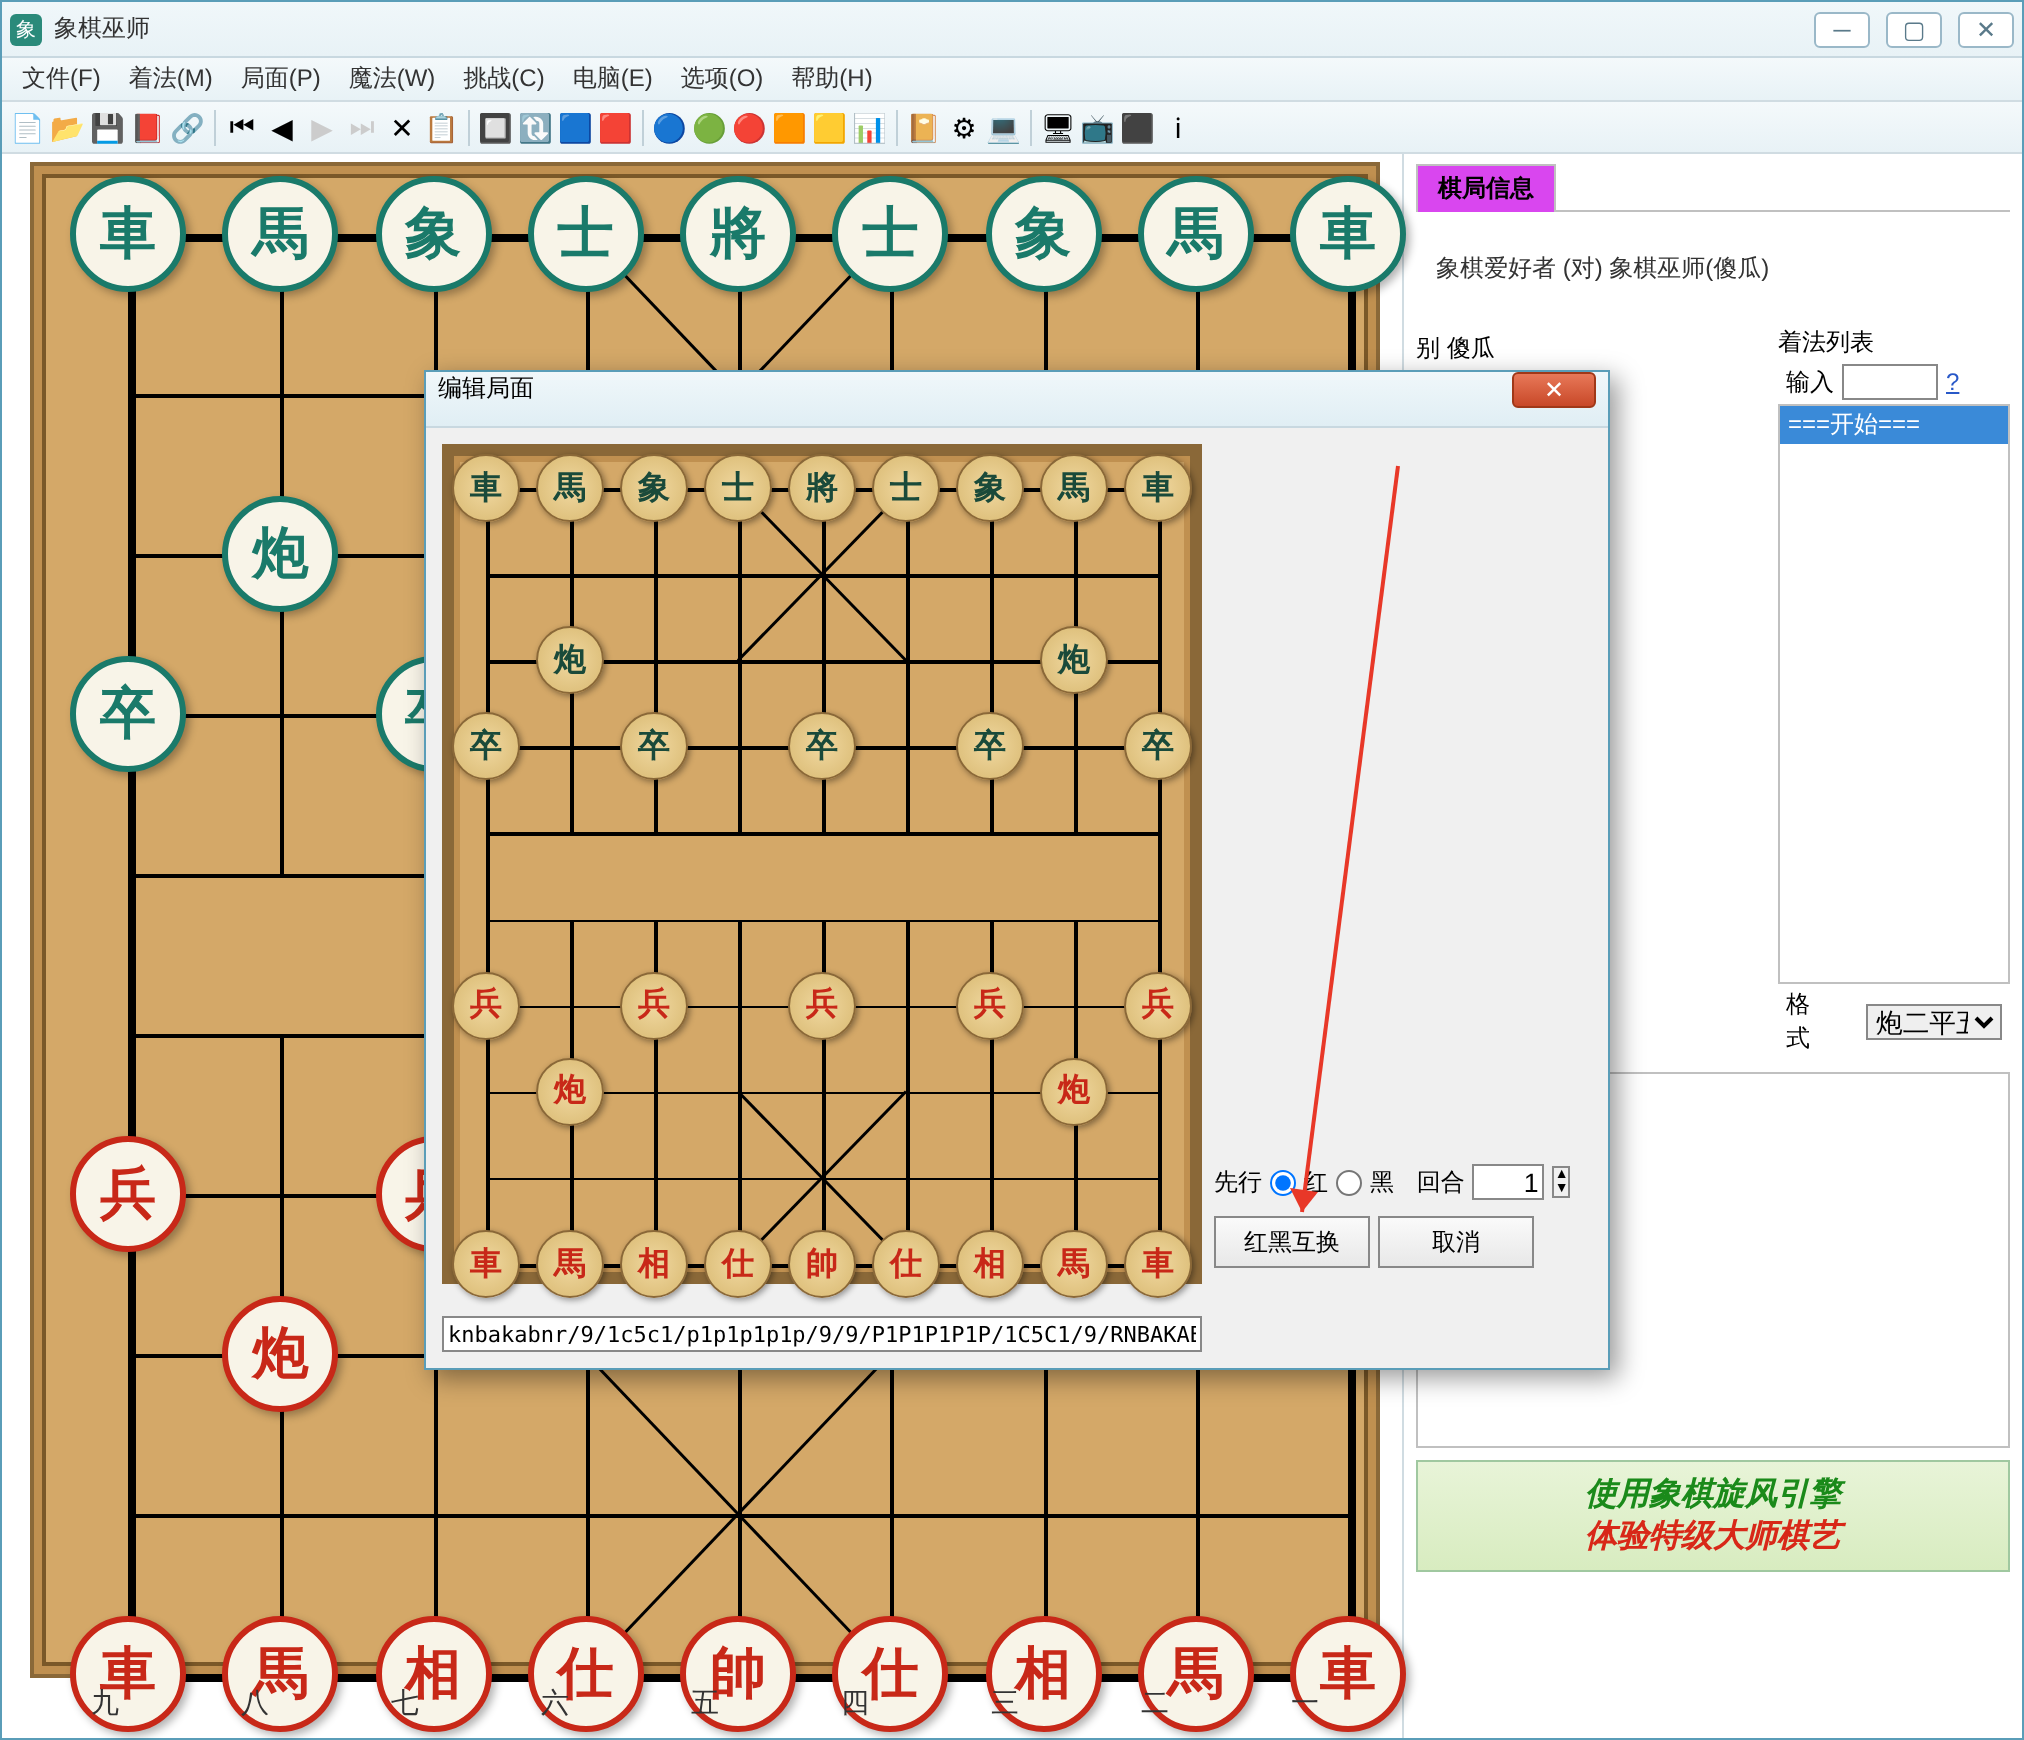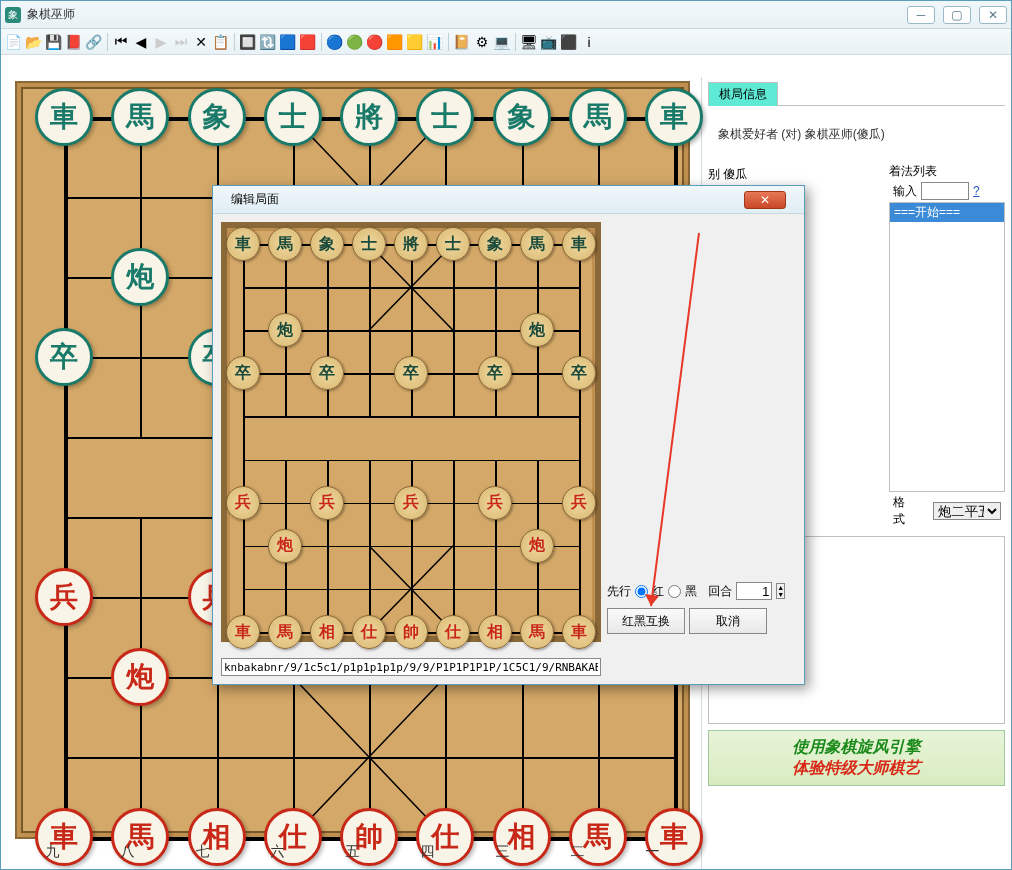--- a/index.html
+++ b/index.html
@@ -23,33 +23,33 @@
 .board-grid { position: absolute; left: 32px; top: 34px; width: 640px; height: 720px; }
 .hline { position: absolute; left: 15px; right: 15px; height: 2px; background: #000; }
 .vline { position: absolute; top: 0; bottom: 0; width: 2px; background: #000; }
 .vline-upper { position: absolute; top: 0; height: 320px; width: 2px; background: #000; }
 .vline-lower { position: absolute; top: 400px; height: 320px; width: 2px; background: #000; }
 .piece { position: absolute; width: 58px; height: 58px; border-radius: 50%; background: #f8f4e8; border: 3px solid; display: flex; align-items: center; justify-content: center; font-size: 28px; font-weight: bold; box-shadow: 2px 2px 4px rgba(0,0,0,0.3); }
 .piece.black { border-color: #1a7a6a; color: #1a7a6a; }
 .piece.red { border-color: #c82818; color: #c82818; }
 .side-panel { flex: 1; padding: 4px 6px; border-left: 1px solid #d0dce2; display: flex; flex-direction: column; }
 .tab-header { border-bottom: 1px solid #c0c0c0; display: flex; }
-.tab { padding: 3px 10px; border: 1px solid #c0c0c0; border-bottom: none; background: #5eead4; position: relative; top: 1px; }
+.tab { padding: 3px 10px; border: 1px solid #c0c0c0; border-bottom: none; background: #d946ef; position: relative; top: 1px; font-weight: bold; }
 .game-info { padding: 20px 10px; text-align: left; color: #333; }
 .side-row { display: flex; align-items: center; padding: 3px 0; gap: 6px; }
 .move-header { padding: 2px 4px; display: flex; align-items: center; gap: 4px; }
 .move-list { width: 100%; height: 290px; border: 1px solid #c0c0c0; background: #fff; overflow: auto; }
 .move-item { background: #3a8ad8; color: #fff; padding: 1px 4px; }
 .format-row { display: flex; align-items: center; padding: 2px 4px; gap: 18px; }
 .comment-box { border: 1px solid #c0c0c0; height: 188px; margin-top: 6px; background: #fff; }
 .banner { margin-top: 6px; border: 1px solid #a0c8a0; background: linear-gradient(#e8f4d8, #d8ecc0); padding: 6px; text-align: center; }
 .banner-line1 { color: #1a8a1a; font-size: 16px; font-style: italic; font-weight: bold; }
 .banner-line2 { color: #d82818; font-size: 16px; font-style: italic; font-weight: bold; }
 .dialog { position: absolute; left: 211px; top: 184px; width: 593px; height: 500px; background: #f0f0f0; border: 1px solid #5a9db8; box-shadow: 4px 4px 12px rgba(0,0,0,0.4); z-index: 100; }
-.dlg-title { height: 28px; background: linear-gradient(#f0f7fa, #e0eef4); border-bottom: 1px solid #c8d8e0; display: flex; align-items: center; padding: 0 18px; }
+.dlg-title { height: 28px; background: linear-gradient(#f0f7fa, #e0eef4); border-bottom: 1px solid #c8d8e0; display: flex; align-items: flex-start; padding: 0 6px; }
 .dlg-title-text { flex: 1; }
 .dlg-close { width: 42px; height: 18px; background: linear-gradient(#e87858, #c84828); border: 1px solid #a03818; border-radius: 3px; color: #fff; display: flex; align-items: center; justify-content: center; font-size: 12px; cursor: pointer; }
 .dlg-body { padding: 8px; display: flex; gap: 6px; }
 .dlg-board { width: 380px; height: 420px; background: #d4a868; border: 6px solid #8a6838; box-shadow: inset 0 0 0 3px #c09050; position: relative; }
 .dlg-grid { position: absolute; left: 16px; top: 16px; right: 16px; bottom: 16px; }
 .dhl { position: absolute; left: 0; right: 0; height: 1.5px; background: #000; }
 .dvl { position: absolute; top: 0; bottom: 0; width: 1.5px; background: #000; }
 .dvl-up { position: absolute; top: 0; height: 177px; width: 1.5px; background: #000; }
 .dvl-dn { position: absolute; top: 220px; height: 178px; width: 1.5px; background: #000; }
 .dpiece { position: absolute; width: 34px; height: 34px; border-radius: 50%; background: radial-gradient(#f0d8a0, #d8b870); border: 1px solid #8a6838; display: flex; align-items: center; justify-content: center; font-size: 16px; font-weight: bold; box-shadow: 1px 1px 3px rgba(0,0,0,0.4); }
@@ -73,20 +73,30 @@
 
 <div class="window">
   <div class="titlebar">
     <div class="titlebar-icon">象</div>
     <div class="titlebar-text">象棋巫师</div>
     <div class="win-controls">
       <div class="win-btn">─</div>
       <div class="win-btn">▢</div>
       <div class="win-btn">✕</div>
     </div>
+  </div>
+  <div class="menubar">
+    <span class="menu-item">文件(F)</span>
+    <span class="menu-item">着法(M)</span>
+    <span class="menu-item">局面(P)</span>
+    <span class="menu-item">魔法(W)</span>
+    <span class="menu-item">挑战(C)</span>
+    <span class="menu-item">电脑(E)</span>
+    <span class="menu-item">选项(O)</span>
+    <span class="menu-item">帮助(H)</span>
   </div>
   <div class="toolbar">
     <span class="tb-btn">📄</span>
     <span class="tb-btn">📂</span>
     <span class="tb-btn">💾</span>
     <span class="tb-btn">📕</span>
     <span class="tb-btn">🔗</span>
     <span class="tb-sep"></span>
     <span class="tb-btn">⏮</span>
     <span class="tb-btn">◀</span>

